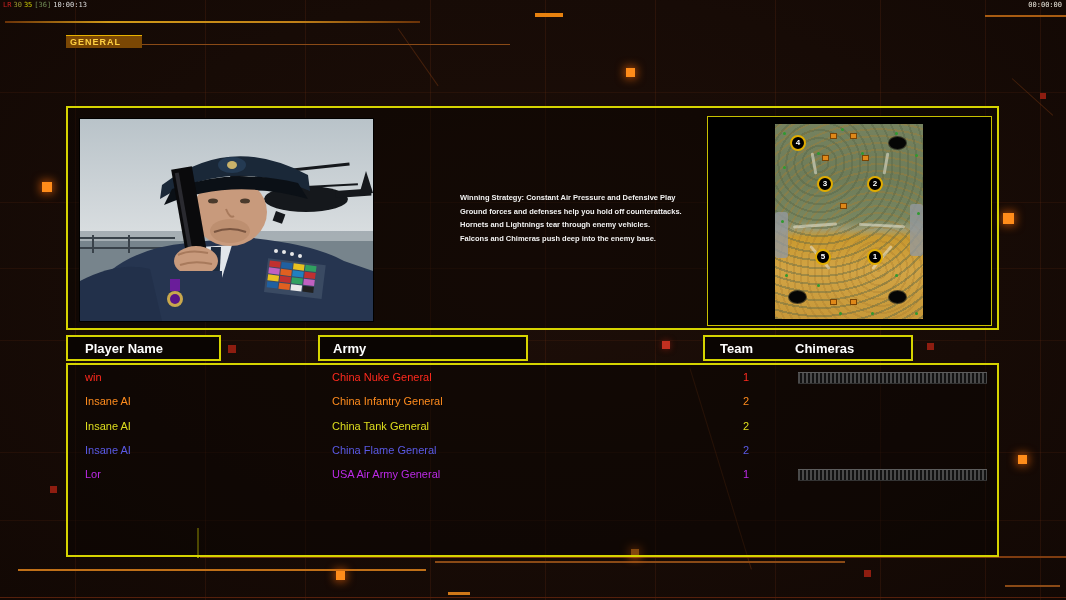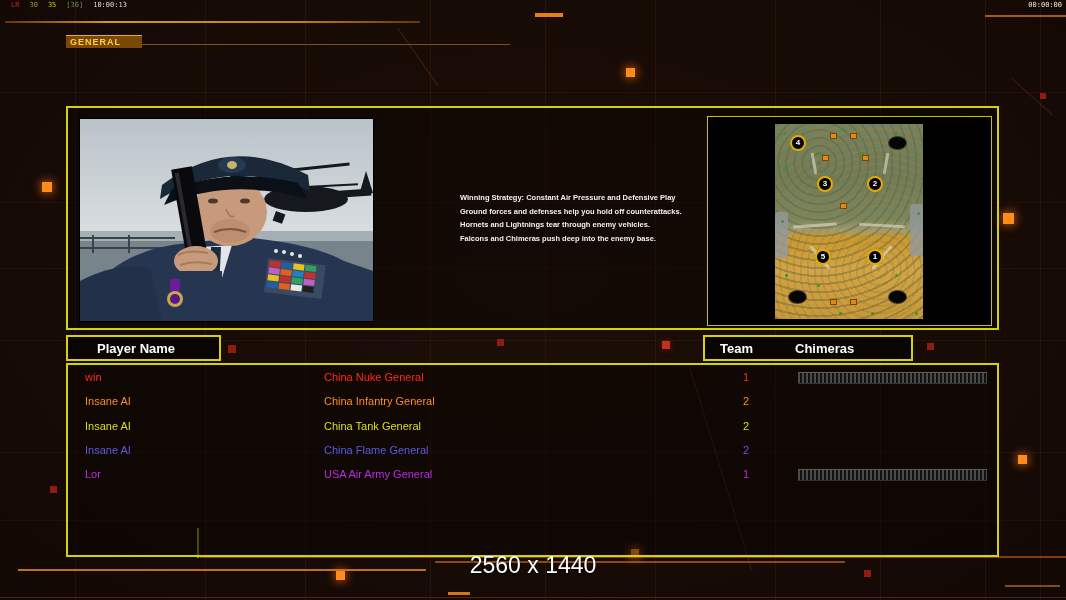--- a/index.html
+++ b/index.html
@@ -12,21 +12,21 @@
   .hline{position:absolute;left:0;width:1066px;height:1px;background:rgba(150,62,22,.12);}
   .seg{position:absolute;}
   .sq{position:absolute;}
   .sq.bright{background:#ff8c1a;box-shadow:0 0 9px 2px rgba(255,110,10,.55);}
   .sq.red{background:#8e1d10;}
   .sq.red2{background:#c23020;box-shadow:0 0 6px rgba(200,40,20,.5);}
   .diag{position:absolute;background:rgba(150,70,20,.35);height:1px;transform-origin:left center;}
 
   
   #debug-strip{left:3px;top:1px;font:7px "DejaVu Sans Mono",monospace;letter-spacing:0;}
-  #debug-strip span{margin-right:2px;margin-left:8px;}
+  #debug-strip span{margin-right:2px;}
   #match-timer{right:4px;top:1px;font:7px "DejaVu Sans Mono",monospace;color:#e8e4da;}
 
   
   #general-tab{left:66px;top:35px;width:76px;height:13px;background:#7a4704;
     border-top:1px solid #e8b200;color:#ffd040;font-size:9px;font-weight:bold;
     letter-spacing:1px;line-height:13px;padding-left:4px;box-sizing:border-box;}
   #general-name-box{left:66px;top:48px;width:371px;height:30px;background:#060606;
     border:2px solid var(--accent,#d6d400);box-sizing:border-box;line-height:26px;
     padding-left:8px;font-size:21px;color:#fdfdfd;}
 
@@ -61,21 +61,21 @@
   #hdr-player{left:66px;top:335px;width:155px;}
   #hdr-army{left:318px;top:335px;width:210px;}
   #hdr-teamprog{left:703px;top:335px;width:210px;padding-left:7px;}
   .hdr-box .lbl{position:absolute;top:4px;}
 
   
   #players-panel{left:66px;top:363px;width:933px;height:194px;border:2px solid var(--accent,#d6d400);
     box-sizing:border-box;background:rgba(8,4,2,.5);}
   .prow{position:absolute;left:0;width:929px;height:24px;font-size:11px;}
   .prow .c-name{position:absolute;left:17px;top:3px;}
-  .prow .c-army{position:absolute;left:256px;top:3px;}
+  .prow .c-army{position:absolute;left:264px;top:3px;}
   .prow .c-team{position:absolute;left:668px;top:3px;width:20px;text-align:center;}
   .prow .c-progress{position:absolute;left:730px;top:4px;width:189px;height:10px;
     background:repeating-linear-gradient(90deg,#4a4a4a 0 2px,#121212 2px 4px);
     border-top:1px solid #5c5c5c;border-bottom:1px solid #333;}
 
   #resolution-overlay{left:0;top:552px;width:1066px;text-align:center;font-size:23px;
     color:#fdfdfd;text-shadow:0 1px 2px #000;}
 </style>
 </head>
 <body>
@@ -274,21 +274,24 @@
         <div class="start-pos" style="left:15px;top:11px">4</div>
         <div class="start-pos" style="left:42px;top:52px">3</div>
         <div class="start-pos" style="left:92px;top:52px">2</div>
         <div class="start-pos" style="left:40px;top:125px">5</div>
         <div class="start-pos" style="left:92px;top:125px">1</div>
       </div>
     </div>
   </div>
 
   <div class="hdr-box" id="hdr-player">
-    <span class="lbl" style="left:29px">Player Name</span>
+    <span class="lbl" style="left:17px">Player Name</span>
+  </div>
+  <div class="hdr-box" id="hdr-army">
+    <span class="lbl" style="left:13px">Army</span>
   </div>
   <div class="hdr-box" id="hdr-teamprog">
     <span class="lbl" style="left:15px">Team</span>
     <span class="lbl" style="left:90px">Chimeras</span>
   </div>
 
   <div class="abs" id="players-panel">
     <div class="prow" style="top: 3px; color: rgb(255, 42, 30);">
       <span class="c-name">win</span>
       <span class="c-army">China Nuke General</span>
@@ -314,15 +317,14 @@
 
     </div>
     <div class="prow" style="top: 100px; color: rgb(187, 42, 230);">
       <span class="c-name">Lor</span>
       <span class="c-army">USA Air Army General</span>
       <span class="c-team">1</span>
       <span class="c-progress"></span>
     </div>
   </div>
 
-  <div class="abs" id="resolution-overlay">2560 x 1440</div>
 
 </div>
 
 </body></html>

